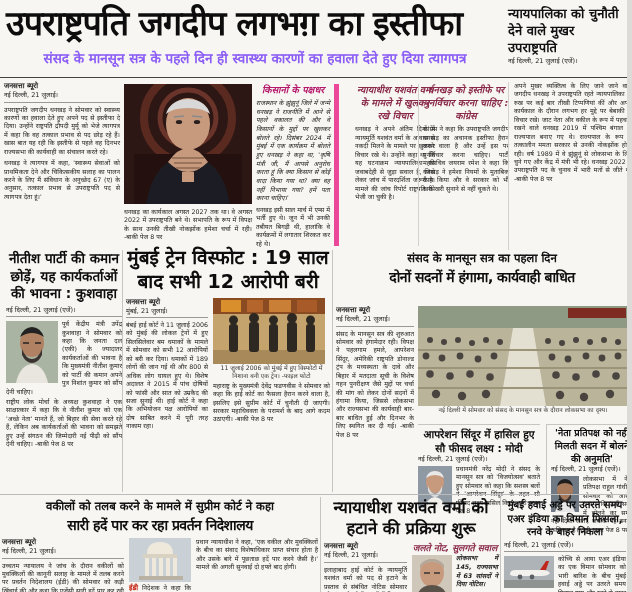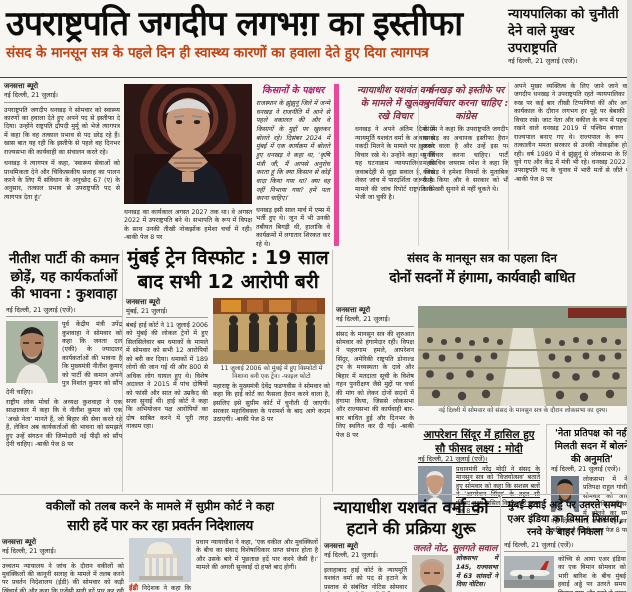--- a/index.html
+++ b/index.html
@@ -1,21 +1,21 @@
 <!DOCTYPE html>
 <html><head>
 <meta charset="utf-8">
 <style>
   html,body{margin:0;padding:0;background:#e9e8e4;}
   .page{position:relative;width:632px;height:592px;background:#f7f6f2;overflow:hidden;
         font-family:"DejaVu Sans","Liberation Sans",sans-serif;color:#1b1b1b;}
   .edge{position:absolute;right:0;top:0;width:5px;height:592px;background:#dcdbd7;}
   
   .main-head{font-size:34px;font-weight:bold;color:#0d0d0d;letter-spacing:-1px;white-space:nowrap;line-height:1.15;}
-  .main-sub{font-size:13.5px;font-weight:bold;white-space:nowrap;margin-top:0;color:#c2410c;}
+  .main-sub{font-size:13.5px;font-weight:bold;white-space:nowrap;margin-top:6px;color:#8b5cf6;text-align:center;}
   .side-head{font-size:13px;font-weight:bold;line-height:1.3;color:#111;}
   .kicker{font-size:11.5px;font-weight:bold;text-align:center;color:#111;}
   .head-xl{font-size:14px;font-weight:bold;text-align:center;letter-spacing:-0.5px;white-space:nowrap;color:#0d0d0d;}
   .head-lg{font-size:17.5px;font-weight:bold;text-align:center;line-height:1.25;color:#0d0d0d;}
   .head-md{font-size:13.5px;font-weight:bold;text-align:center;line-height:1.3;color:#0d0d0d;}
   .head-sm{font-size:10px;font-weight:bold;line-height:1.35;color:#0d0d0d;}
   .box-title{font-size:9.5px;font-weight:bold;font-style:italic;text-align:center;line-height:1.35;}
   .maroon{color:#8a2a4a;}
   .magenta{color:#b5176b;}
   .red{color:#c21807;font-weight:bold;}
@@ -235,21 +235,21 @@
         <g fill="none" stroke="#9b9478" stroke-width="2">
           <path d="M0 44 L210 44"></path>
             <path d="M0 62 L210 62"></path>
             <path d="M0 82 L210 82"></path>
         </g>
       </svg>
       <div class="caption">नई दिल्ली में सोमवार को संसद के मानसून सत्र के दौरान लोकसभा का दृश्य।</div>
     </div>
   </div>
 
-  <div id="modi" style="border-top:1px solid #c6c5c0;padding-top:2px;text-decoration:underline;">
+  <div id="modi" style="border-top:1px solid #c6c5c0;padding-top:2px;">
     <div class="head-sm" style="font-size:10.5px;text-align:center">आपरेशन सिंदूर में हासिल हुए सौ फीसद लक्ष्य : मोदी</div>
     <div class="dateline">नई दिल्ली, 21 जुलाई (एजें)।</div>
     <div style="margin-top:1px">
       <svg class="photo ph-l" width="34" height="42" viewBox="0 0 34 42">
         <rect width="34" height="42" fill="#8e99a4"></rect>
         <ellipse cx="17" cy="16" rx="9" ry="11" fill="#c79a7e"></ellipse>
         <path d="M8 12 Q10 5 17 5 Q24 5 26 12 Q22 9 17 9 Q12 9 8 12 Z" fill="#e8e8e8"></path>
         <path d="M10 20 Q13 28 17 28 Q21 28 24 20 L24 25 Q21 31 17 31 Q13 31 10 25 Z" fill="#dcdcdc"></path>
         <path d="M6 42 Q9 32 17 31 Q25 32 28 42 Z" fill="#f2f1ec"></path>
       </svg>

